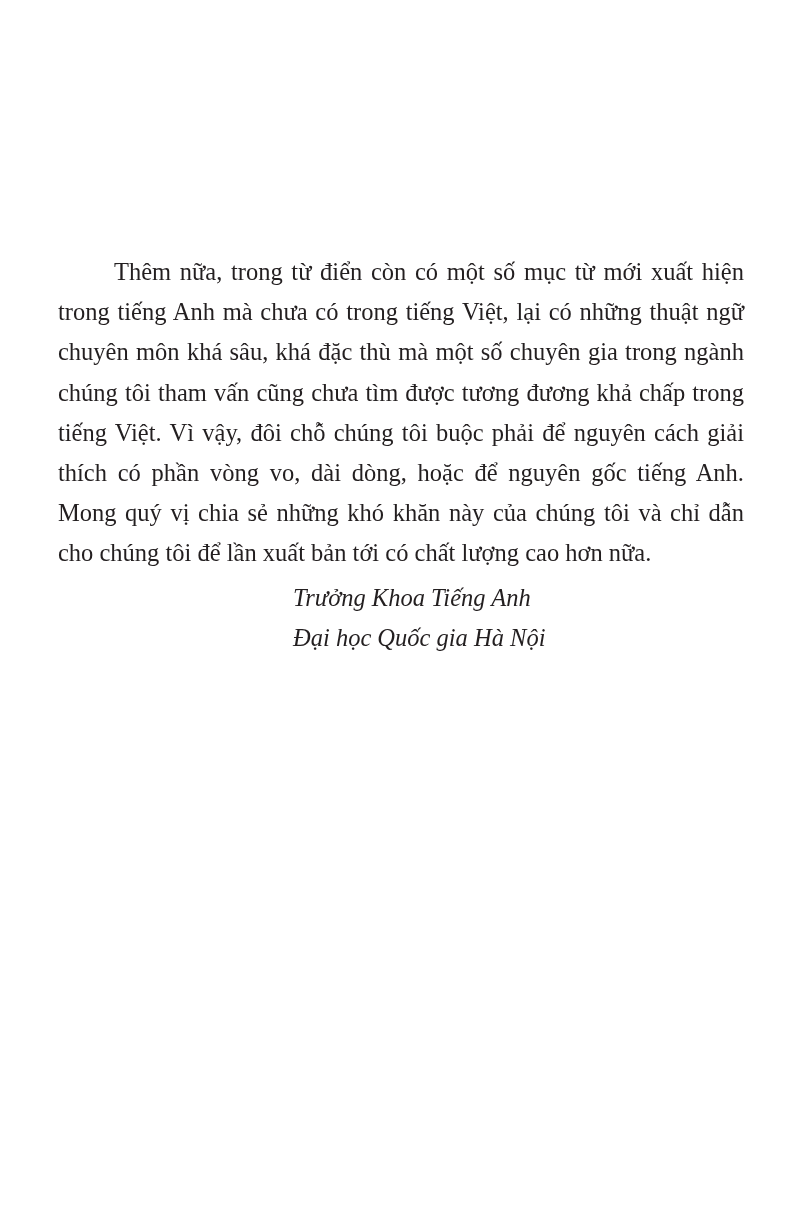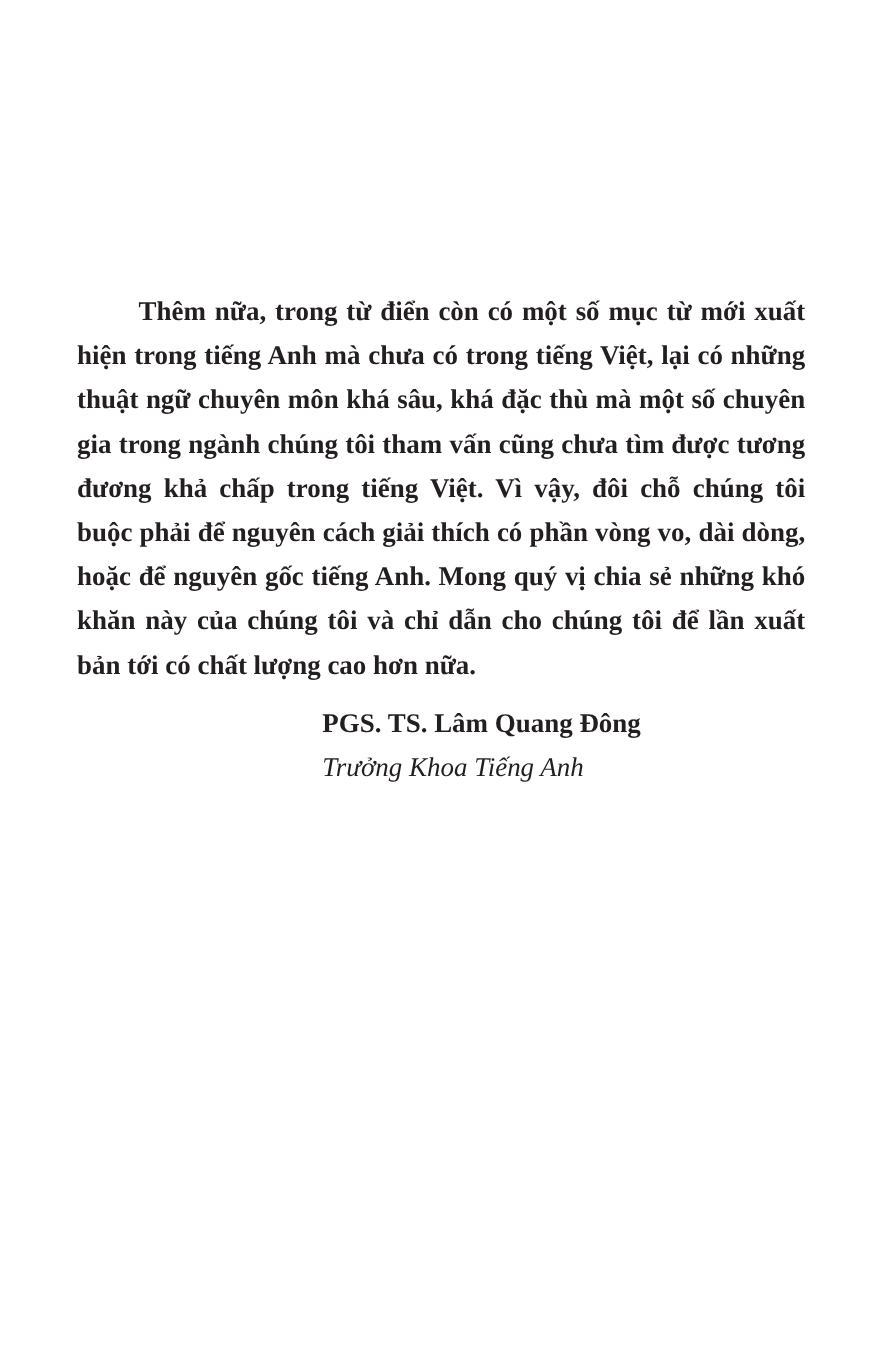--- a/index.html
+++ b/index.html
@@ -17,25 +17,24 @@
       position: absolute;
       left: 58px;
       top: 252px;
       width: 686px;
       color: #231f20;
       font-family: "Liberation Serif", "DejaVu Serif", serif;
       font-size: 24.5px;
       line-height: 40.2px;
     }
     .para {
-      margin: 12px;
+      margin: 0;
       text-align: justify;
       text-indent: 56px;
       hyphens: none;
-      font-weight: bold;
     }
     .para + .para {
       margin-top: 41px;
     }
     .signature {
       margin-top: 4px;
       margin-left: 235px;
       line-height: 40px;
     }
     .sig-name {
@@ -47,16 +46,16 @@
       display: block;
     }
   </style>
 </head>
 <body>
 
 <div class="page">
   <p class="para">Thêm nữa, trong từ điển còn có một số mục từ mới xuất hiện trong tiếng Anh mà chưa có trong tiếng Việt, lại có những thuật ngữ chuyên môn khá sâu, khá đặc thù mà một số chuyên gia trong ngành chúng tôi tham vấn cũng chưa tìm được tương đương khả chấp trong tiếng Việt.  Vì vậy, đôi chỗ chúng tôi buộc phải để nguyên cách giải thích có phần vòng vo, dài dòng, hoặc để nguyên gốc tiếng Anh. Mong quý vị chia sẻ những khó khăn này của chúng tôi và chỉ dẫn cho chúng tôi để lần xuất bản tới có chất lượng cao hơn nữa.</p>
 
   <div class="signature">
-    <span class="sig-name">PGS. TS. Lâm Quang Đông</span>
     <span class="sig-line">Trưởng Khoa Tiếng Anh</span>
+    <span class="sig-line">Đại học Quốc gia Hà Nội</span>
   </div>
 </div>
 
 </body></html>

